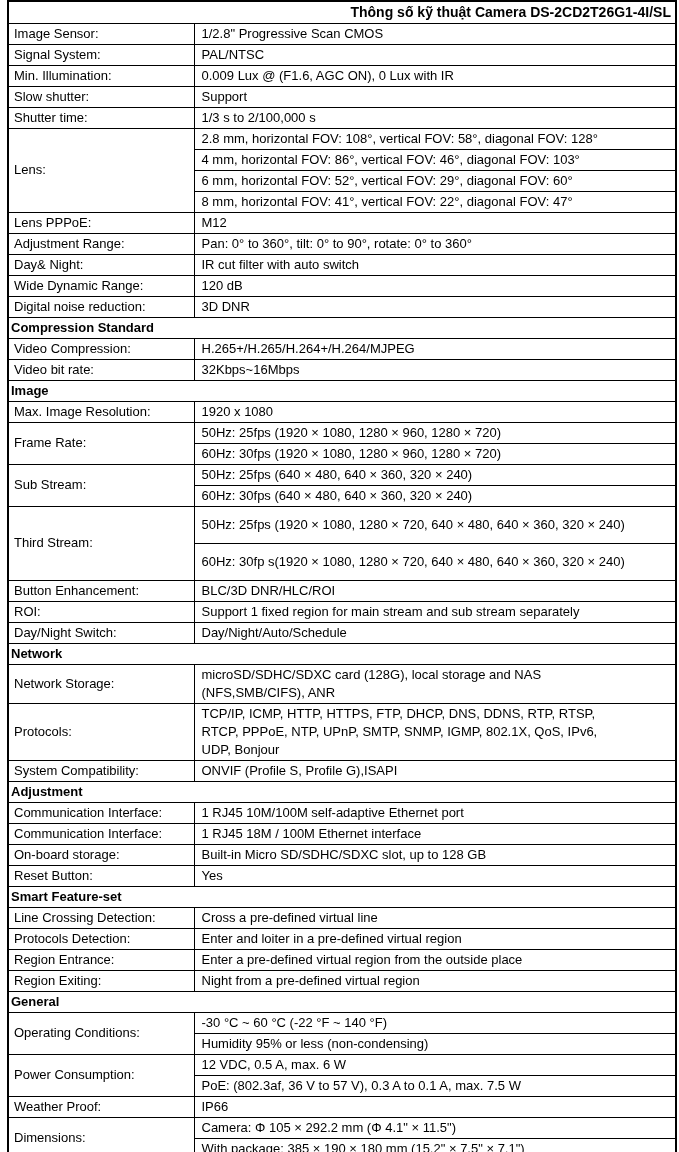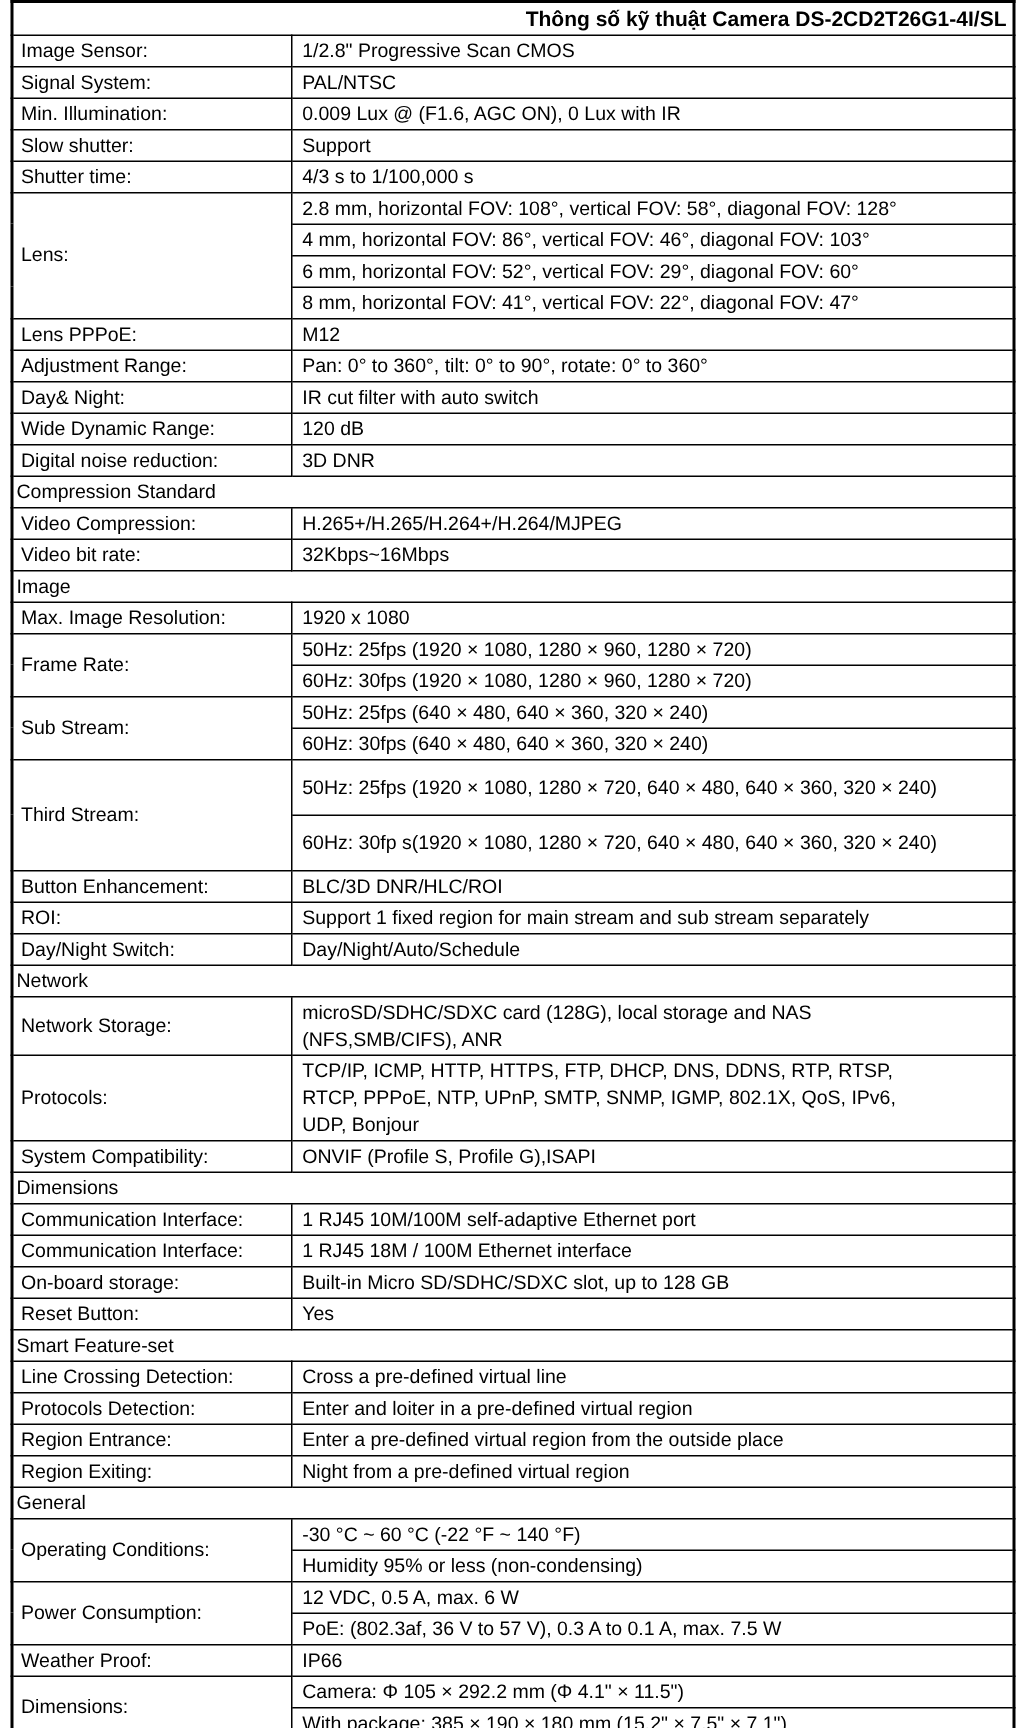--- a/index.html
+++ b/index.html
@@ -40,20 +40,21 @@
     font-size: 14px;
     white-space: nowrap;
   }
   td.label-cell {
     padding-left: 5px;
     white-space: nowrap;
   }
   td.section-cell {
     padding-left: 2px;
     white-space: nowrap;
+    font-weight: bold;
   }
   td.value-cell {
     padding-left: 7px;
     white-space: pre-line;
   }
 </style>
 </head>
 <body>
 
 <table class="spec-table">
@@ -77,21 +78,21 @@
       <tr class="std-row">
         <td class="label-cell" rowspan="1">Min. Illumination:</td>
         <td class="value-cell">0.009 Lux @ (F1.6, AGC ON), 0 Lux with IR</td>
       </tr>
       <tr class="std-row">
         <td class="label-cell" rowspan="1">Slow shutter:</td>
         <td class="value-cell">Support</td>
       </tr>
       <tr class="std-row">
         <td class="label-cell" rowspan="1">Shutter time:</td>
-        <td class="value-cell">4/3 s to 1/100,000 s</td>
+        <td class="value-cell">1/3 s to 2/100,000 s</td>
       </tr>
       <tr class="std-row">
         <td class="label-cell" rowspan="4">Lens:</td>
         <td class="value-cell">2.8 mm, horizontal FOV: 108°, vertical FOV: 58°, diagonal FOV: 128°</td>
       </tr>
       <tr class="std-row">
         <td class="value-cell">4 mm, horizontal FOV: 86°, vertical FOV: 46°, diagonal FOV: 103°</td>
       </tr>
       <tr class="std-row">
         <td class="value-cell">6 mm, horizontal FOV: 52°, vertical FOV: 29°, diagonal FOV: 60°</td>
@@ -182,21 +183,21 @@
         <td class="label-cell" rowspan="1">Protocols:</td>
         <td class="value-cell">TCP/IP, ICMP, HTTP, HTTPS, FTP, DHCP, DNS, DDNS, RTP, RTSP,
 RTCP, PPPoE, NTP, UPnP, SMTP, SNMP, IGMP, 802.1X, QoS, IPv6,
 UDP, Bonjour</td>
       </tr>
       <tr class="std-row">
         <td class="label-cell" rowspan="1">System Compatibility:</td>
         <td class="value-cell">ONVIF (Profile S, Profile G),ISAPI</td>
       </tr>
       <tr class="std-row">
-        <td class="section-cell" colspan="2">Dimensions</td>
+        <td class="section-cell" colspan="2">Adjustment</td>
       </tr>
       <tr class="std-row">
         <td class="label-cell" rowspan="1">Communication Interface:</td>
         <td class="value-cell">1 RJ45 10M/100M self-adaptive Ethernet port</td>
       </tr>
       <tr class="std-row">
         <td class="label-cell" rowspan="1">Communication Interface:</td>
         <td class="value-cell">1 RJ45 18M / 100M Ethernet interface</td>
       </tr>
       <tr class="std-row">

